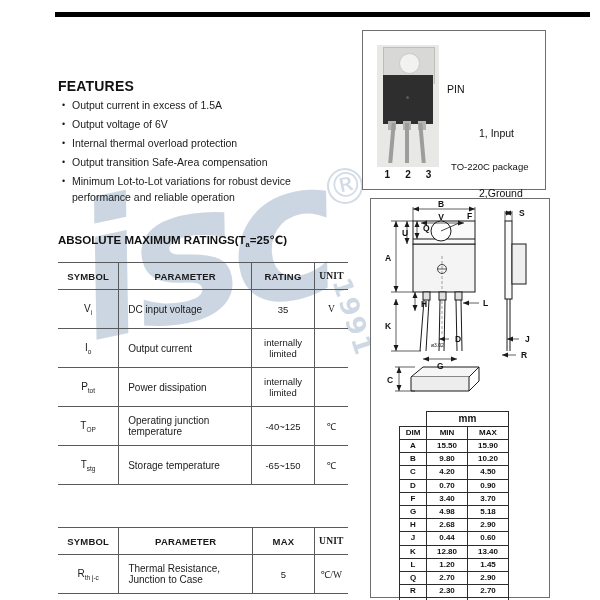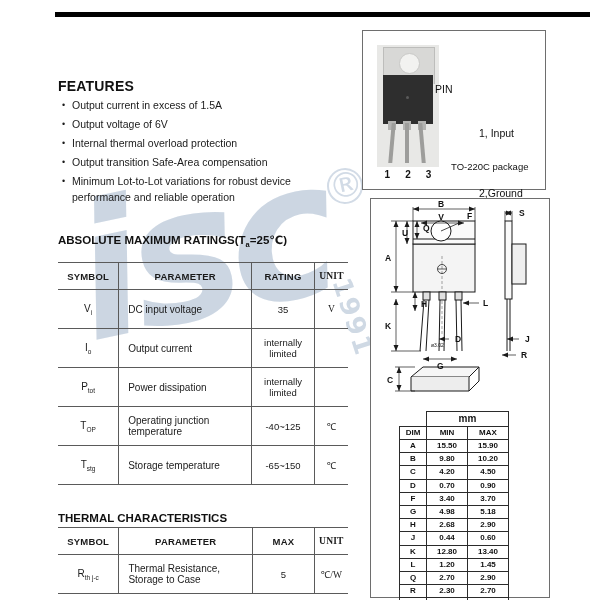--- a/index.html
+++ b/index.html
@@ -128,21 +128,21 @@
   .lead.l2{left:28px;}
   .lead.l3{left:43px;transform:skewX(5deg);}
   .lead-top{position:absolute;width:8px;height:9px;background:#b4b4b2;top:76px;}
   .lt1{left:11px;} .lt2{left:26px;} .lt3{left:41px;}
 
   .pin-nums{
     position:absolute;left:14px;top:138px;width:62px;
     display:flex;justify-content:space-around;
     font-size:10px;font-weight:700;color:#111;
   }
-  .pin-label{position:absolute;left:72px;top:52px;font-size:10.5px;color:#111;}
+  .pin-label{position:absolute;left:84px;top:52px;font-size:10.5px;color:#111;}
   .pin-lines{position:absolute;left:116px;top:52px;}
   .pin-line{font-size:10.5px;line-height:19px;color:#111;white-space:nowrap;margin-top:41px;}
   .pkg-caption{position:absolute;left:88px;top:130px;font-size:9.5px;color:#111;white-space:nowrap;}
 
   
   .mech{position:absolute;left:0;top:0;width:178px;height:210px;}
   .mech svg{display:block;}
 
   
   #dim-table{
@@ -238,33 +238,32 @@
       </tr>
       <tr class="drow">
         <td class="col-sym sym"><span>T</span><sub>stg</sub></td>
         <td class="col-par par">Storage temperature</td>
         <td class="col-rat">-65~150</td>
         <td class="col-unit">℃</td>
       </tr>
     </tbody>
       </table>
 
-    <div class="tbl-head" id="therm-title">THERMAL CHARACTERISTICS</div>
 
     <table class="dt" id="therm-table">
       <tbody>
           <tr class="hrow">
         <th class="col-sym">SYMBOL</th>
         <th class="col-par" style="text-align:center !important;padding-left:0 !important">PARAMETER</th>
         <th class="col-rat">MAX</th>
         <th class="col-unit">UNIT</th>
       </tr>
       <tr class="drow">
         <td class="col-sym sym"><span>R</span><sub>th j-c</sub></td>
-        <td class="col-par par">Thermal Resistance, Storage to Case</td>
+        <td class="col-par par">Thermal Resistance, Junction to Case</td>
         <td class="col-rat">5</td>
         <td class="col-unit">℃/W</td>
       </tr>
     </tbody>
       </table>
   </div>
 
   <div class="right-col">
 
     <div class="panel" id="pkg-panel">

